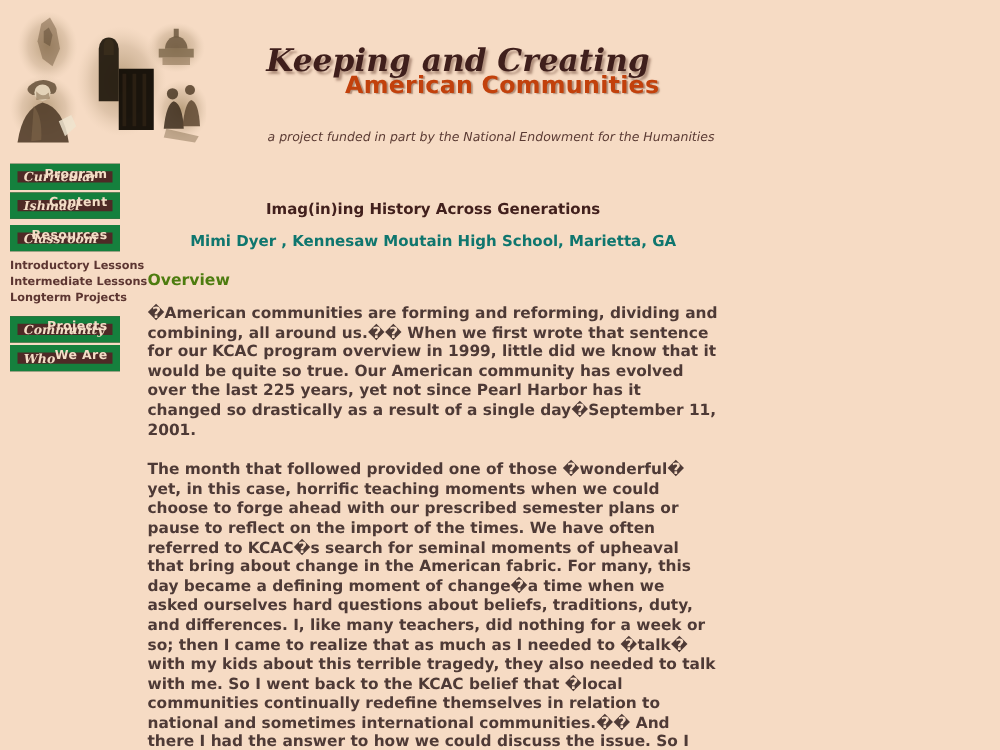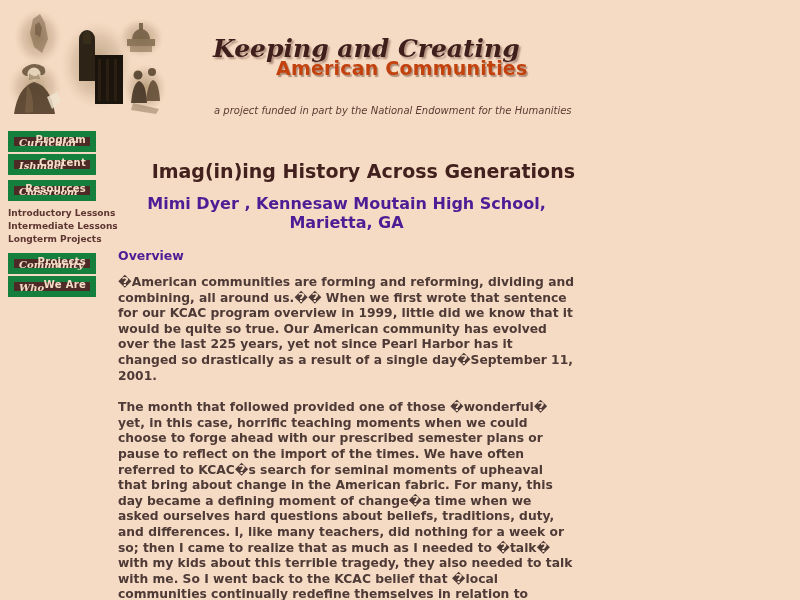--- a/index.html
+++ b/index.html
@@ -65,31 +65,31 @@
   .nav-link {
     font-size: 9px; font-weight: bold;
     color: #5c3531; 
     line-height: 13px; white-space: nowrap;
     cursor: pointer;
   }
 
   
   .main { position: absolute; left: 118px; top: 160px; width: 457px; }
   .lesson-title {
-    text-align: right;
-    font-size: 19px; font-weight: bold; color: #42201d;
+    text-align: center;
+    font-size: 12px; font-weight: bold; color: #42201d;
     margin: 0 0 12px 0;
   }
   .byline {
     text-align: center;
-    font-size: 16px; font-weight: bold; color: #4c1d95;
+    font-size: 12px; font-weight: bold; color: #0f766e;
     margin: 0 0 12px 0;
   }
   .section-heading {
-    font-size: 12.5px; font-weight: bold; color: #4c1d95;
+    font-size: 12.5px; font-weight: bold; color: #4d7c0f;
     margin: 16px 0 12px 0;
   }
   .body-text p {
     font-size: 12.3px; line-height: 15.6px;
     color: #4e3a36;
     margin: 0 0 16px 0;
     text-align: left;
     font-weight: bold;
   }
 </style>

